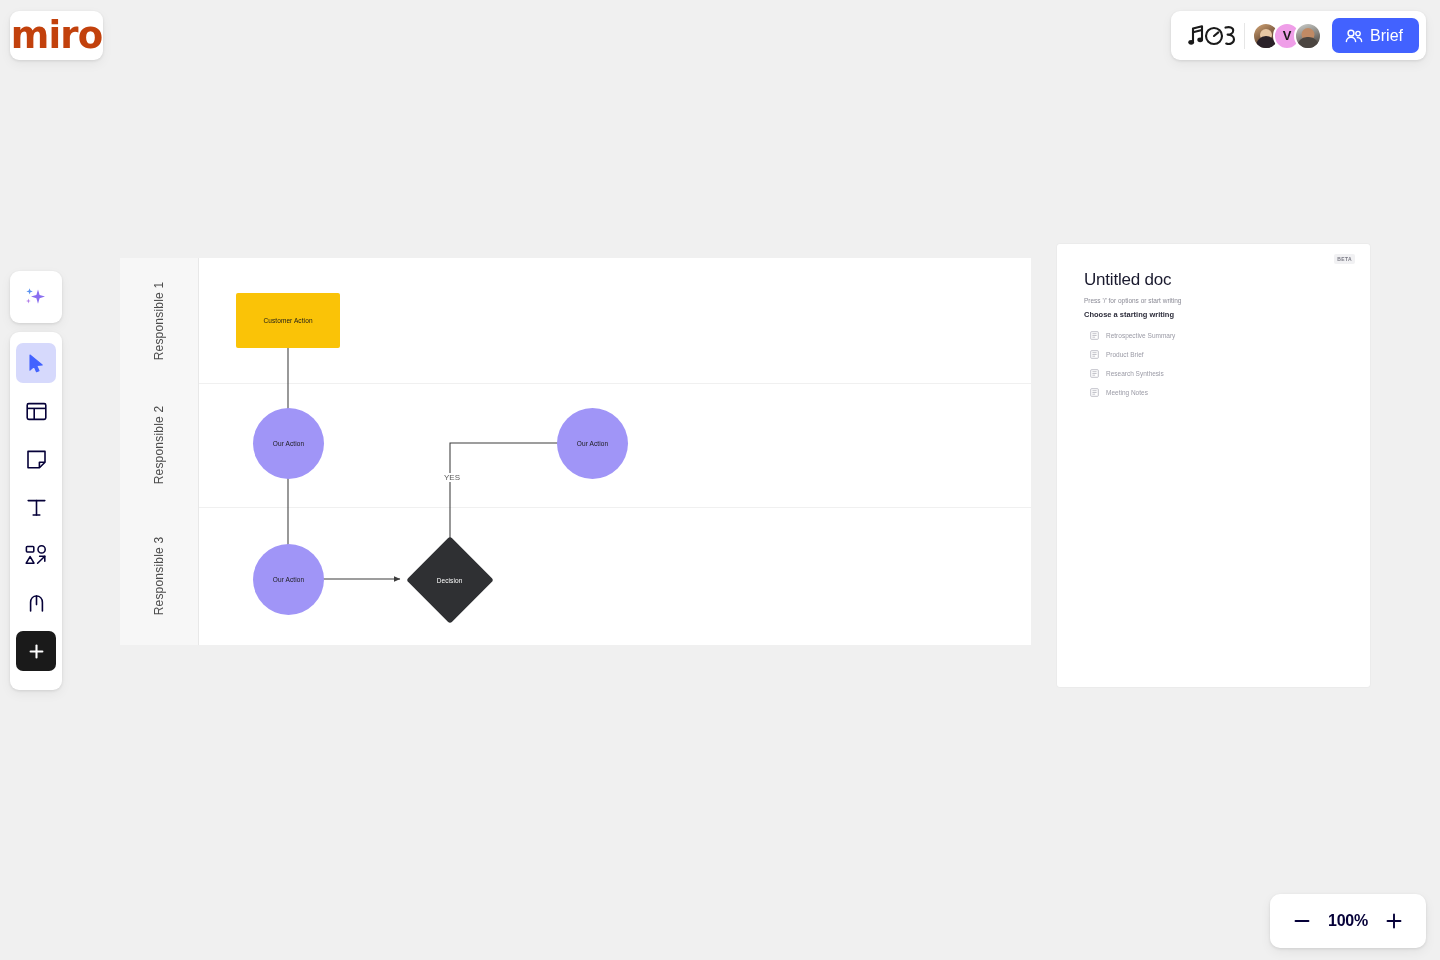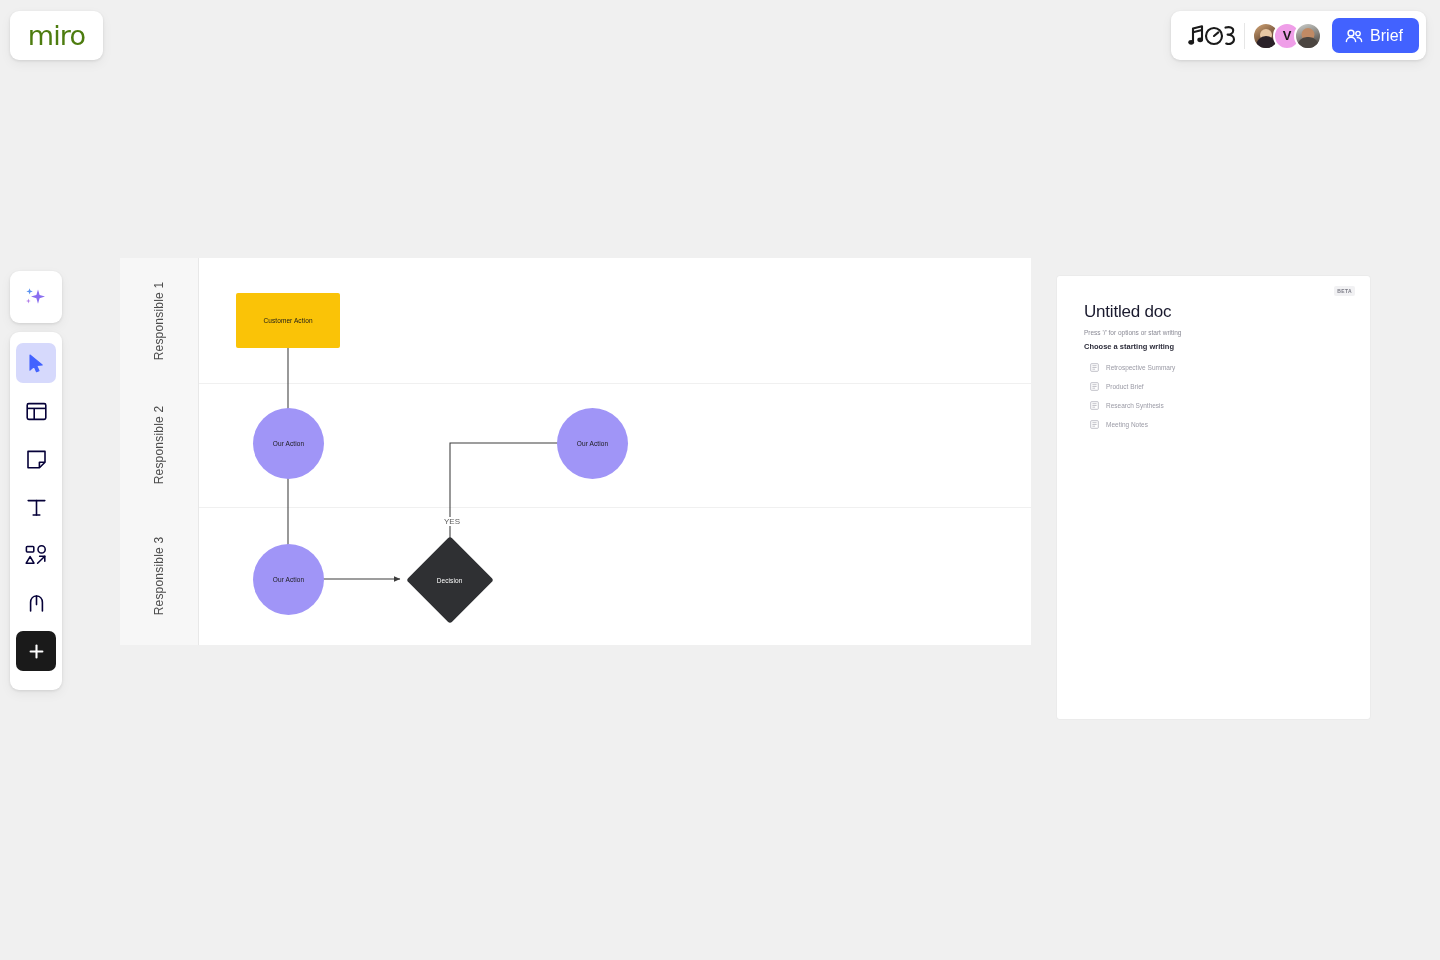--- a/index.html
+++ b/index.html
@@ -25,24 +25,24 @@
     position: absolute;
     left: 10px; top: 11px;
     width: 93px; height: 49px;
     background: #ffffff;
     border-radius: 9px;
     box-shadow: 0 1px 3px rgba(0,0,0,0.10), 0 4px 12px rgba(0,0,0,0.05);
     display: flex; align-items: center; justify-content: center;
   }
   .logo-text {
     font-family: "DejaVu Sans", sans-serif;
-    font-size: 27px;
-    font-weight: 400;
+    font-size: 37px;
+    font-weight: 700;
     letter-spacing: -0.8px;
-    color: #4d7c0f;
+    color: #c2410c;
   }
 
   
   .topbar {
     position: absolute;
     right: 14px; top: 11px;
     height: 49px;
     background: #ffffff;
     border-radius: 9px;
     box-shadow: 0 1px 3px rgba(0,0,0,0.10), 0 4px 12px rgba(0,0,0,0.05);
@@ -202,34 +202,33 @@
     color: #ffffff;
   }
 
   .edge-label {
     position: absolute;
     font-family: "Liberation Sans", sans-serif;
     font-size: 8px;
     color: #5a5a5a;
     background: #ffffff;
     padding: 0 2px;
-    margin-top: 44px;
   }
 
   .connectors {
     position: absolute;
     left: 0; top: 0;
     width: 911px; height: 387px;
     pointer-events: none;
   }
 
   
   .doc-panel {
     position: absolute;
-    left: 1057px; top: 276px;
+    left: 1057px; top: 244px;
     width: 313px; height: 443px;
     background: #ffffff;
     border-radius: 3px;
     box-shadow: 0 0 0 1px rgba(0,0,0,0.02);
   }
   .beta-badge {
     position: absolute;
     right: 15px; top: 10px;
     font-family: "Liberation Sans", sans-serif;
     font-size: 5px;
@@ -543,14 +542,32 @@
             <path d="M2.4 2.7 H6.6" stroke-width="0.75"></path>
             <path d="M2.4 4.5 H6.6" stroke-width="0.75"></path>
             <path d="M2.4 6.2 H5.1" stroke-width="0.75"></path>
           </svg>
         </span>
         <span class="tmpl-label">Meeting Notes</span>
       </div>
     </div>
   </div>
 
+  <div class="zoom-card">
+    <button class="zoom-btn">
+      <span style="display:flex;">
+        <svg width="20" height="20" viewBox="0 0 20 20" fill="none" stroke="#050038" stroke-width="1.9" stroke-linecap="round">
+          <path d="M3.5 10 H16.5"></path>
+        </svg>
+      </span>
+    </button>
+    <span class="zoom-value">100%</span>
+    <button class="zoom-btn">
+      <span style="display:flex;">
+        <svg width="20" height="20" viewBox="0 0 20 20" fill="none" stroke="#050038" stroke-width="1.9" stroke-linecap="round">
+          <path d="M10 3.5 V16.5"></path>
+          <path d="M3.5 10 H16.5"></path>
+        </svg>
+      </span>
+    </button>
+  </div>
 
 </div>
 
 </body></html>

